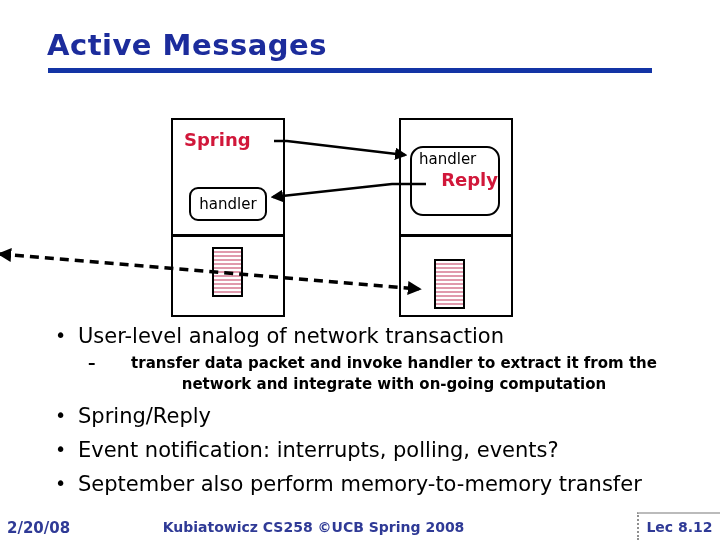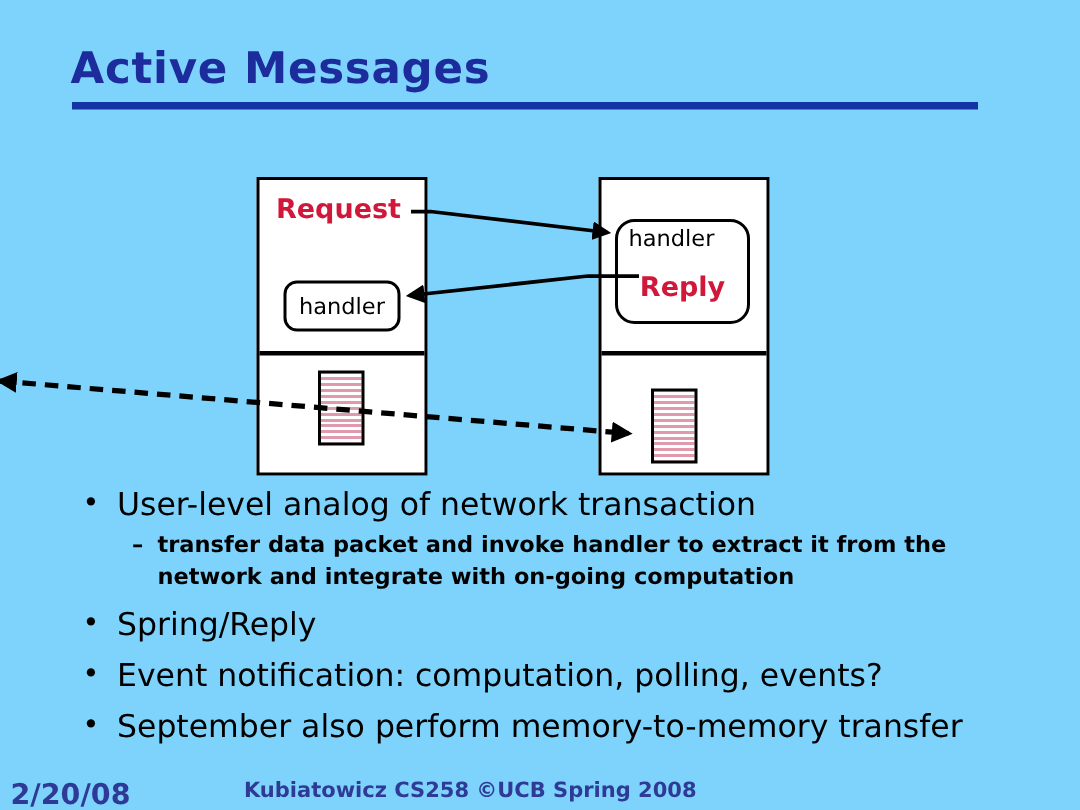--- a/index.html
+++ b/index.html
@@ -1,17 +1,17 @@
 <!DOCTYPE html>
 <html><head>
 <meta charset="utf-8">
 <style>
   html,body{margin:0;padding:0;background:#888;}
   .slide{
-    position:relative; width:720px; height:540px; background:#7dd3fc;
+    position:relative; width:720px; height:540px; background:#ffffff;
     font-family:"DejaVu Sans", sans-serif; overflow:hidden;
   }
   
   .title{
     position:absolute; left:47px; top:28px; margin:0;
     font-size:29px; font-weight:bold; color:#1c2c9c; letter-spacing:0.5px;
   }
   .title-underline{
     position:absolute; left:48px; top:68px; width:604px; height:4.5px; background:#1334a5;
   }
@@ -36,21 +36,21 @@
     font-size:15px; color:#000;
   }
   .handler-box-right{
     position:absolute; left:410px; top:146px; width:90px; height:70px;
     border:2.5px solid #000; border-radius:13px; background:#fff; box-sizing:border-box;
   }
   .handler-box-right .handler-word{
     display:block; margin:2px 0 0 7px; font-size:15px; color:#000;
   }
   .reply-label{
-    display:block; margin-top:13px; text-align:center;
+    display:block; margin-top:1px; text-align:right;
     font-size:18px; font-weight:bold; color:#d1173a;
   }
   .mem{
     position:absolute; width:31px; height:50px; border:2.5px solid #000;
     box-sizing:border-box;
     background:repeating-linear-gradient(to bottom,#ffffff 0 2px,#e09aad 2px 4px);
   }
   .mem-left{left:212px; top:247px;}
   .mem-right{left:434px; top:259px;}
   .arrows{position:absolute; left:0; top:0; width:720px; height:540px; pointer-events:none;}
@@ -59,24 +59,24 @@
     position:absolute; left:55px; display:flex; align-items:flex-start;
     font-size:21px; color:#000;
   }
   .bullet .dot{width:23px; font-size:19px; flex:0 0 23px;}
   .b1{top:324px;} .b2{top:404px;} .b3{top:438px;} .b4{top:472px;}
   .subbullet{
     position:absolute; left:88px; top:353px; display:flex;
     font-size:15px; font-weight:bold; line-height:21px; color:#000; width:600px;
   }
   .subbullet .dash{flex:0 0 17px;}
-  .subbullet .sub-text{width:578px;}
+  .subbullet .sub-text{width:578px;text-align:center;}
   
   .footer-date{
-    position:absolute; left:7px; top:519px; font-size:19px; font-weight:bold; color:#2f3a96;
+    position:absolute; left:7px; top:519px; font-size:15px; font-weight:bold; color:#2f3a96;
   }
   .footer-credit{
     position:absolute; left:0; top:519px; width:627px; text-align:center;
     font-size:14px; font-weight:bold; color:#2f3a96;
   }
   .footer-lec{
     position:absolute; left:637px; top:512px; width:83px; height:28px;
     border-top:2px solid #bbbbbb; border-left:2px dotted #8f8f8f;
     display:flex; align-items:center; justify-content:center;
     font-size:14px; font-weight:bold; color:#2f3a96; box-sizing:border-box;
@@ -91,21 +91,21 @@
   <div class="title-underline"></div>
 
   <div>
     <div class="node node-left">
       <div class="node-divider"></div>
     </div>
     <div class="node node-right">
       <div class="node-divider"></div>
     </div>
 
-    <span class="request-label">Request</span>
+    <span class="request-label">Spring</span>
 
     <div class="handler-box-left">
       <span>handler</span>
     </div>
 
     <div class="handler-box-right">
       <span class="handler-word">handler</span>
       <span class="reply-label">Reply</span>
     </div>
 
@@ -137,24 +137,27 @@
     <span class="sub-text">transfer data packet and invoke handler to extract it from the network and integrate with on-going computation</span>
   </div>
 
   <div class="bullet b2">
     <span class="dot">•</span>
     <span>Spring/Reply</span>
   </div>
 
   <div class="bullet b3">
     <span class="dot">•</span>
-    <span>Event notification: computation, polling, events?</span>
+    <span>Event notification: interrupts, polling, events?</span>
   </div>
 
   <div class="bullet b4">
     <span class="dot">•</span>
     <span>September also perform memory-to-memory transfer</span>
   </div>
 
   <span class="footer-date">2/20/08</span>
   <span class="footer-credit">Kubiatowicz CS258 ©UCB Spring 2008</span>
+  <div class="footer-lec">
+    <span>Lec 8.12</span>
+  </div>
 
 </div>
 
 </body></html>

